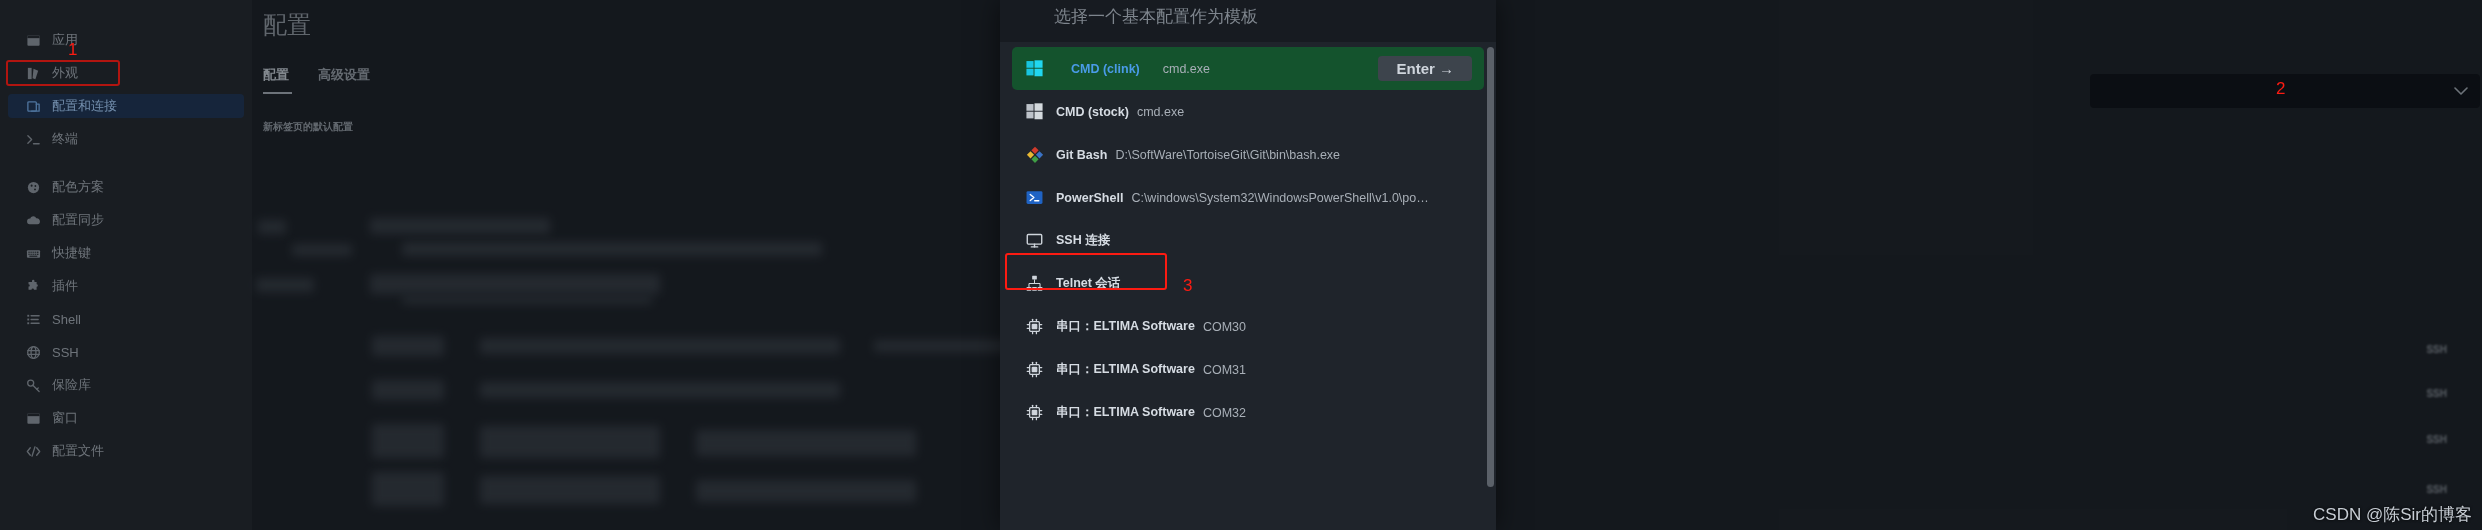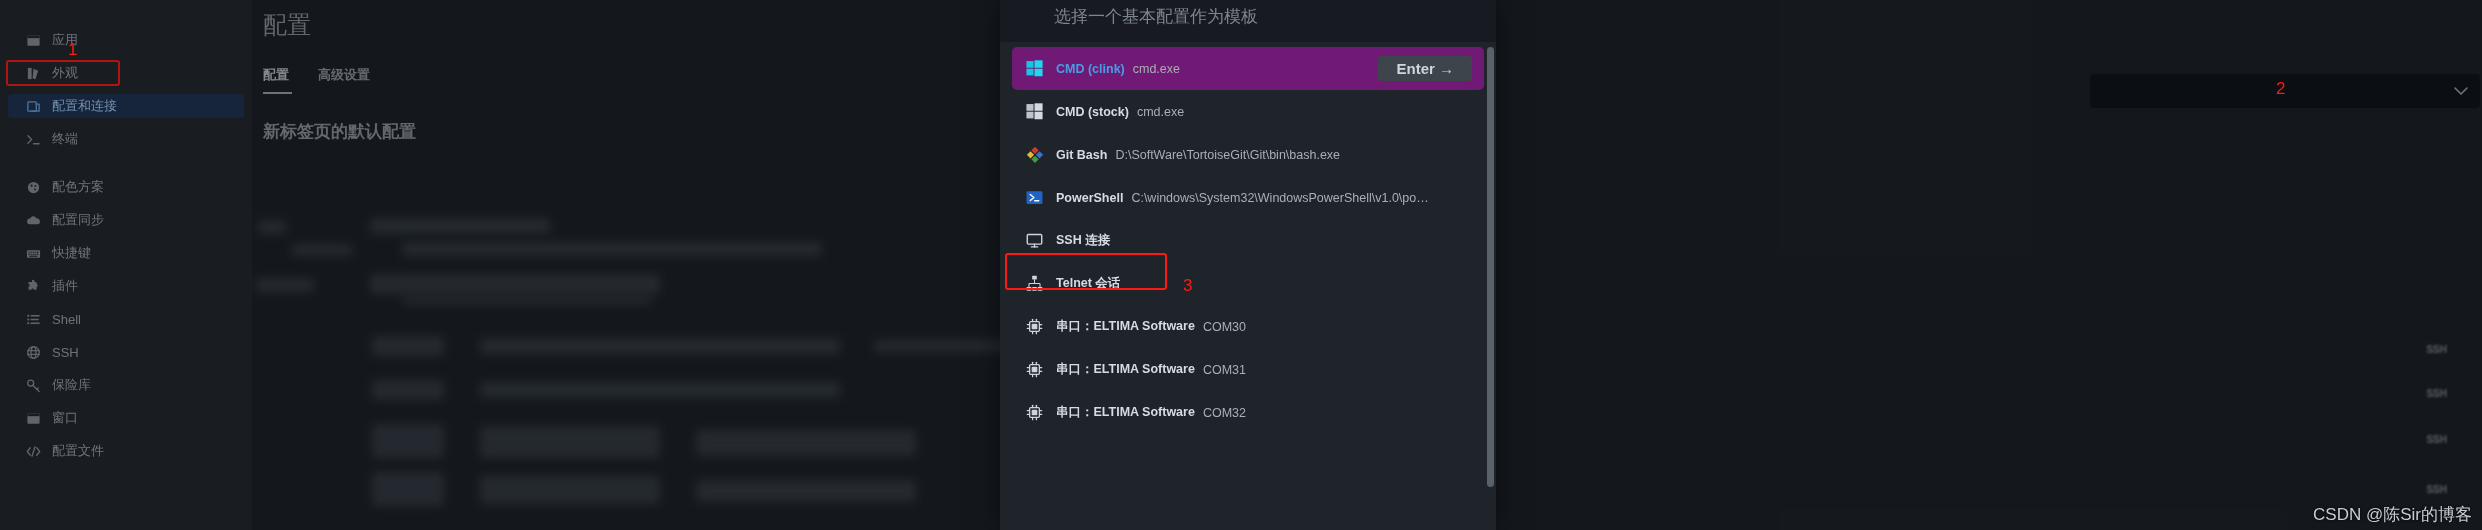--- a/index.html
+++ b/index.html
@@ -66,21 +66,21 @@
     font-size: 13px; color: #8d949c; font-weight: bold;
     padding-bottom: 10px; position: relative;
   }
   .tab.active { color: #b9c0c8; }
   .tab.active::after {
     content: ""; position: absolute; left: 0; bottom: 0;
     width: 29px; height: 2px; background: #9aa1aa;
   }
   .sub-label {
     position: absolute; left: 11px; top: 120px;
-    font-size: 17px; color: #8a9199; font-weight: bold;
+    font-size: 10px; color: #8a9199; font-weight: bold;
   }
 
   
   .searchbar {
     position: absolute; left: 8px; top: 182px;
     width: 2216px; height: 31px;
     background: #0e1116; border-radius: 4px;
     display: flex; align-items: center; padding-left: 16px;
   }
   .searchbar .sicon { color: #9aa1a9; margin-right: 22px; display:flex; }
@@ -127,21 +127,21 @@
     padding: 5px 12px 0 12px;
     overflow: hidden;
   }
   .row {
     position: relative;
     display: flex; align-items: center;
     height: 43px; border-radius: 5px;
     padding: 0 12px 0 14px;
     color: #cfd5dc; font-size: 12.5px;
   }
-  .row.sel { background: #701a75; }
+  .row.sel { background: #14532d; gap: 15px; }
   .row .ricon { width: 22px; flex: 0 0 22px; display: flex; align-items: center; justify-content: flex-start; margin-right: 8px; }
   .row .rname { font-weight: bold; color: #d6dce3; white-space: nowrap; }
   .row.sel .rname { color: #4a9be8; }
   .row .rpath { color: #a8afb7; margin-left: 8px; font-weight: normal; white-space: nowrap; overflow: hidden; }
   .row .enter {
     margin-left: auto; background: #3d444c; border-radius: 4px;
     color: #cfd5dc; font-size: 15px; font-weight: bold;
     padding: 4px 18px; display: flex; align-items: center; gap: 5px;
   }
   .hl-ssh {

